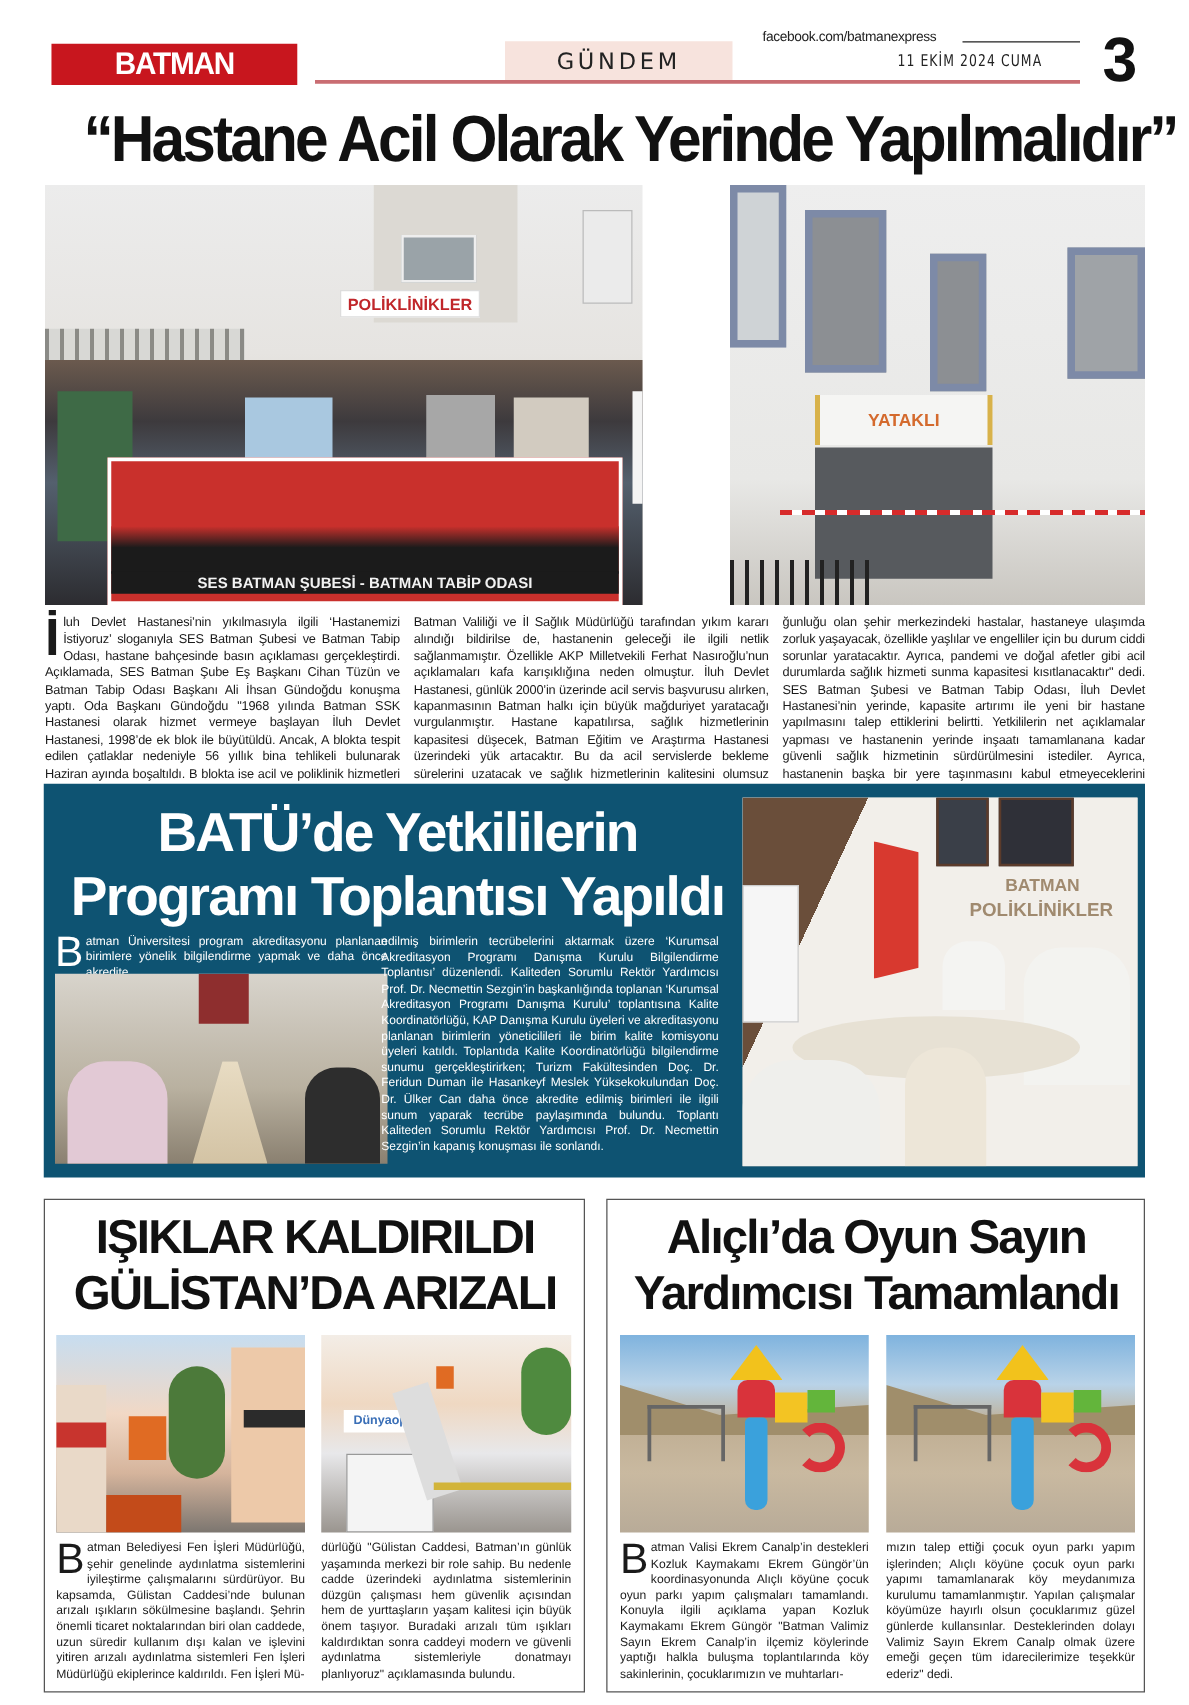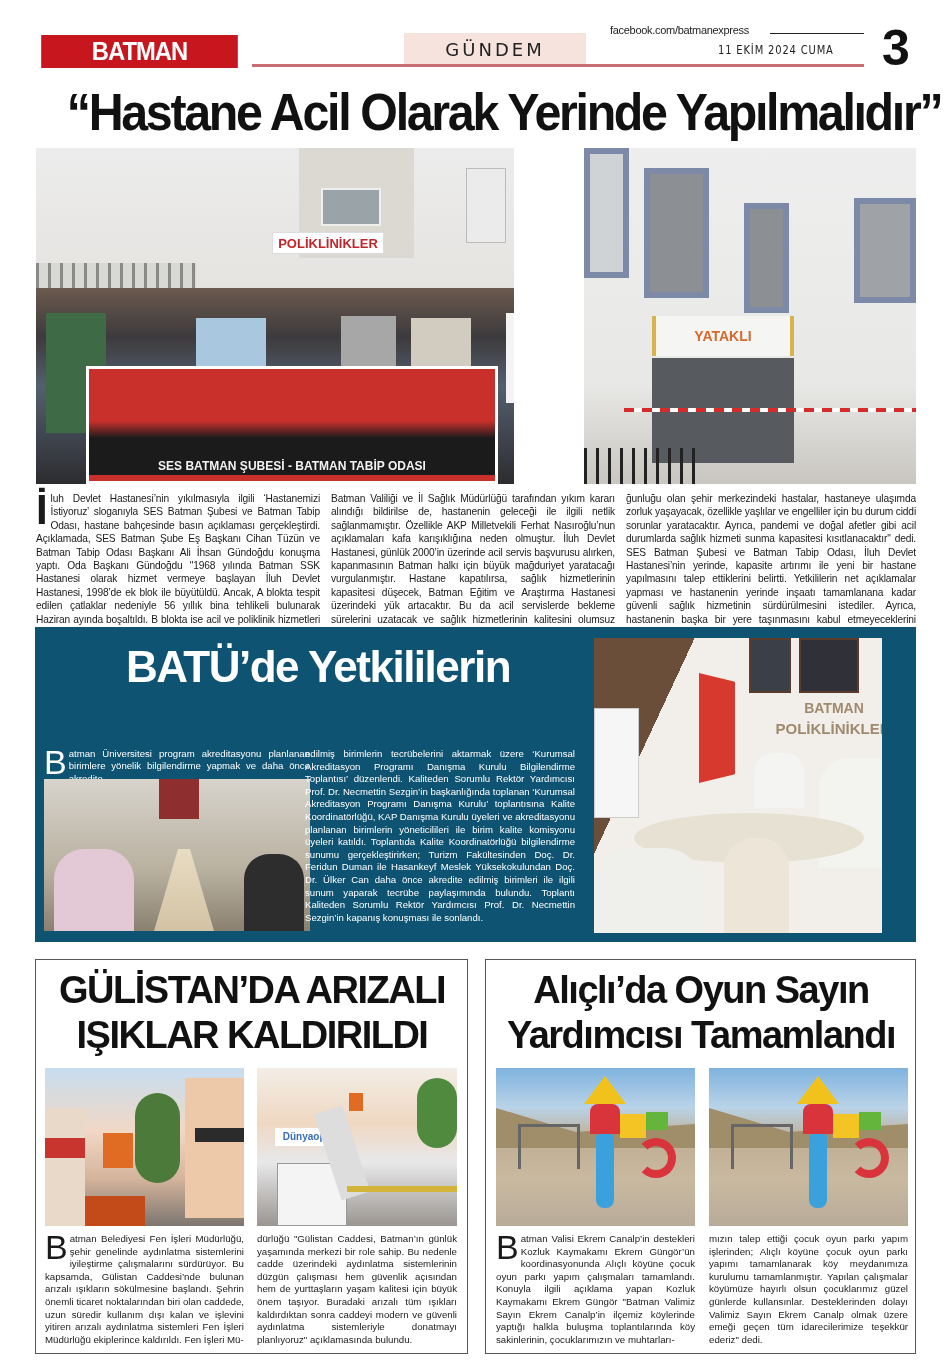--- a/index.html
+++ b/index.html
@@ -21,21 +21,21 @@
 .c1{left:36px;top:492px;width:284px}
 .c2{left:331px;top:492px;width:284px}
 .c3{left:626px;top:492px;width:290px}
 .dropcap{float:left;font-size:42px;line-height:34px;font-weight:bold;margin-right:3px;margin-top:1px}
 .dropcap-thin{float:left;font-size:34px;line-height:28px;margin-right:2px;margin-top:0}
 .blue{left:35px;top:627px;width:881px;height:315px;background:#0e5372}
 .batu-title{left:44px;top:641px;width:548px;color:#fff;font-size:44px;font-weight:bold;line-height:51px;text-align:center;letter-spacing:-1.5px}
 .batu-c1{left:44px;top:748px;width:266px;color:#fff;font-size:9.6px;line-height:12.4px;text-align:justify}
 .batu-c2{left:305px;top:748px;width:270px;color:#fff;font-size:9.6px;line-height:12.6px;text-align:justify}
 .p3{left:44px;top:779px;width:266px;height:152px;background:linear-gradient(180deg,#d8d4cc 0%,#c8c2b6 30%,#b9b1a0 60%,#8a8070 100%)}
-.p4{left:594px;top:638px;width:288px;height:295px;background:linear-gradient(180deg,#f2efea 0%,#e8e3da 50%,#c9c4bc 100%)}
+.p4{left:594px;top:638px;width:316px;height:295px;background:linear-gradient(180deg,#f2efea 0%,#e8e3da 50%,#c9c4bc 100%)}
 .box{border:1.5px solid #555;background:#fff}
 .box1{left:35px;top:959px;width:433px;height:395px}
 .box2{left:485px;top:959px;width:431px;height:395px}
 .box-title{font-size:38px;font-weight:bold;line-height:45px;text-align:center;letter-spacing:-1.5px;color:#111}
 .bt1{left:38px;top:968px;width:428px}
 .bt2{left:488px;top:968px;width:426px}
 .p5{left:45px;top:1068px;width:199px;height:158px;background:linear-gradient(180deg,#c7ddf0 0%,#f1d8c5 40%,#d5b49c 70%,#7c7670 100%)}
 .p6{left:257px;top:1068px;width:200px;height:158px;background:linear-gradient(180deg,#f3ede6 0%,#efd8c2 35%,#e8e8ea 60%,#9a958f 100%)}
 .p7{left:496px;top:1068px;width:199px;height:158px;background:linear-gradient(180deg,#7fb3de 0%,#b9d3e8 25%,#bfae93 45%,#c9b9a0 70%,#b8ab98 100%)}
 .p8{left:709px;top:1068px;width:199px;height:158px;background:linear-gradient(180deg,#7fb3de 0%,#b9d3e8 25%,#bfae93 45%,#c9b9a0 70%,#b8ab98 100%)}
@@ -96,20 +96,21 @@
 
 <div class="abs col c1">
   <span class="dropcap">İ</span><span>luh Devlet Hastanesi’nin yıkılmasıyla ilgili ‘Hastanemizi İstiyoruz’ sloganıyla SES Batman Şubesi ve Batman Tabip Odası, hastane bahçesinde basın açıklaması gerçekleştirdi.  Açıklamada, SES Batman Şube Eş Başkanı Cihan Tüzün ve Batman Tabip Odası Başkanı Ali İhsan Gündoğdu konuşma yaptı.  Oda Başkanı Gündoğdu "1968 yılında Batman SSK Hastanesi olarak hizmet vermeye başlayan İluh Devlet Hastanesi, 1998’de ek blok ile büyütüldü. Ancak, A blokta tespit edilen çatlaklar nedeniyle 56 yıllık bina tehlikeli bulunarak Haziran ayında boşaltıldı. B blokta ise acil ve poliklinik hizmetleri devam etmektedir.</span>
 </div>
 <div class="abs col c2">Batman Valiliği ve İl Sağlık Müdürlüğü tarafından yıkım kararı alındığı bildirilse de, hastanenin geleceği ile ilgili netlik sağlanmamıştır. Özellikle AKP Milletvekili Ferhat Nasıroğlu’nun açıklamaları kafa karışıklığına neden olmuştur.  İluh Devlet Hastanesi, günlük 2000’in üzerinde acil servis başvurusu alırken, kapanmasının Batman halkı için büyük mağduriyet yaratacağı vurgulanmıştır. Hastane kapatılırsa, sağlık hizmetlerinin kapasitesi düşecek, Batman Eğitim ve Araştırma Hastanesi üzerindeki yük artacaktır. Bu da acil servislerde bekleme sürelerini uzatacak ve sağlık hizmetlerinin kalitesini olumsuz etkileyecektir. Nüfus yo-</div>
 <div class="abs col c3">ğunluğu olan şehir merkezindeki hastalar, hastaneye ulaşımda zorluk yaşayacak, özellikle yaşlılar ve engelliler için bu durum ciddi sorunlar yaratacaktır. Ayrıca, pandemi ve doğal afetler gibi acil durumlarda sağlık hizmeti sunma kapasitesi kısıtlanacaktır" dedi. SES Batman Şubesi ve Batman Tabip Odası, İluh Devlet Hastanesi’nin yerinde, kapasite artırımı ile yeni bir hastane yapılmasını talep ettiklerini belirtti.  Yetkililerin net açıklamalar yapması ve hastanenin yerinde inşaatı tamamlanana kadar güvenli sağlık hizmetinin sürdürülmesini istediler. Ayrıca, hastanenin başka bir yere taşınmasını kabul etmeyeceklerini duyurdular.</div>
 
 <div class="abs blue"></div>
 <div class="abs batu-title">
   <div>BATÜ’de Yetkililerin</div>
+  <div>Programı Toplantısı Yapıldı</div>
 </div>
 <div class="abs batu-c1">
   <span class="dropcap-thin">B</span><span>atman Üniversitesi program akreditasyonu planlanan birimlere yönelik bilgilendirme yapmak ve daha önce akredite</span>
 </div>
 <div class="abs photo p3">
   <div style="position:absolute;left:115px;top:0;width:40px;height:40px;background:#8e2e2e"></div>
   <div style="position:absolute;left:110px;top:70px;width:60px;height:82px;background:linear-gradient(180deg,#e8dcc3,#d3c3a4);clip-path:polygon(40% 0,60% 0,100% 100%,0 100%)"></div>
   <div style="position:absolute;left:10px;top:70px;width:80px;height:82px;background:#e2c9d5;border-radius:30px 30px 0 0"></div>
   <div style="position:absolute;left:200px;top:75px;width:60px;height:77px;background:#2d2d2d;border-radius:25px 25px 0 0"></div>
 </div>
@@ -124,22 +125,22 @@
   <div style="position:absolute;left:0;top:70px;width:45px;height:110px;background:#f6f6f6;border:1px solid #ccc"></div>
   <div style="position:absolute;left:160px;top:115px;width:50px;height:55px;background:#f4f4f2;border-radius:20px 20px 0 0"></div>
   <div style="position:absolute;left:225px;top:120px;width:85px;height:110px;background:#f3f3f0;border-radius:30px 30px 0 0"></div>
   <div style="position:absolute;left:40px;top:175px;width:230px;height:50px;background:#e7e1d4;border-radius:50%"></div>
   <div style="position:absolute;left:0;top:210px;width:110px;height:85px;background:#efefec;border-radius:40px 40px 0 0"></div>
   <div style="position:absolute;left:130px;top:200px;width:65px;height:95px;background:#ede6d8;border-radius:30px 30px 0 0"></div>
 </div>
 
 <div class="abs box box1"></div>
 <div class="abs box-title bt1">
+  <div>IŞIKLAR KALDIRILDI</div>
   <div>GÜLİSTAN’DA ARIZALI</div>
-  <div>IŞIKLAR KALDIRILDI</div>
 </div>
 <div class="abs photo p5">
   <div style="position:absolute;left:0;top:40px;width:40px;height:118px;background:#e9d9c8"></div>
   <div style="position:absolute;left:0;top:70px;width:40px;height:20px;background:#c8342e"></div>
   <div style="position:absolute;left:140px;top:10px;width:59px;height:140px;background:#edc9a9"></div>
   <div style="position:absolute;left:150px;top:60px;width:49px;height:14px;background:#2b2b2b"></div>
   <div style="position:absolute;left:90px;top:25px;width:45px;height:90px;background:#4c7a3a;border-radius:30px"></div>
   <div style="position:absolute;left:58px;top:65px;width:30px;height:35px;background:#e06b23"></div>
   <div style="position:absolute;left:40px;top:128px;width:60px;height:30px;background:#c34b1a"></div>
 </div>

